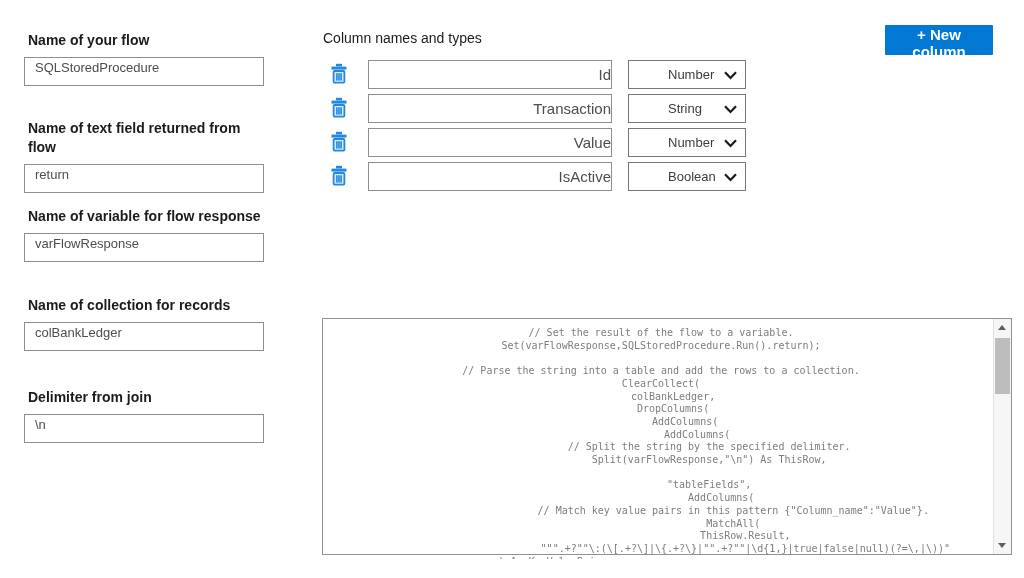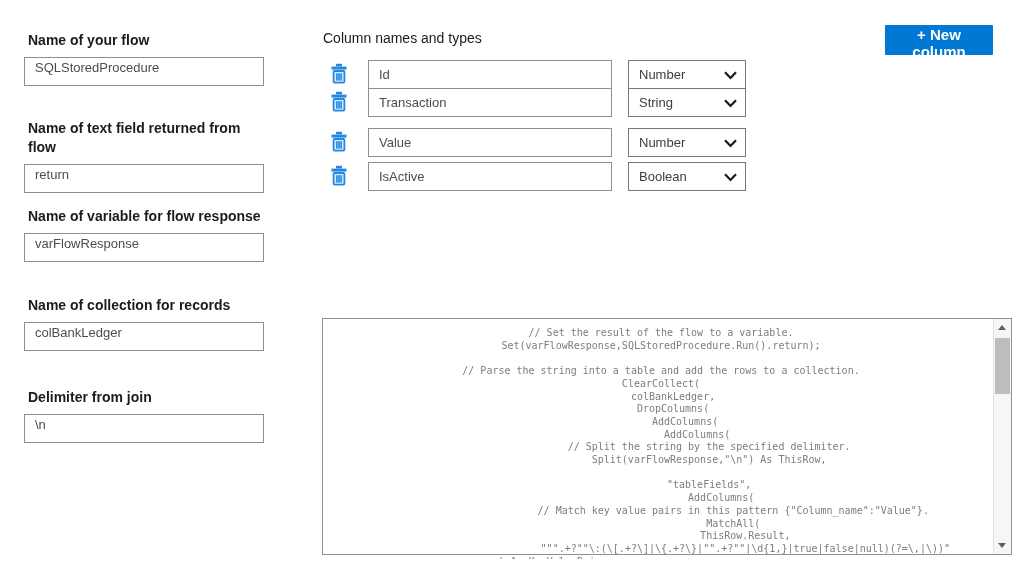--- a/index.html
+++ b/index.html
@@ -25,27 +25,28 @@
     color:#1b1b1b;line-height:19px;
   }
   .col-row{position:absolute;left:329px;width:420px;height:29px;}
   .trash-btn{
     position:absolute;left:0;top:3px;width:20px;height:22px;border:none;
     background:transparent;padding:0;cursor:pointer;
   }
   .col-name-input{
     position:absolute;left:39px;top:0;box-sizing:border-box;width:244px;height:29px;
     border:1px solid #8f8f8f;background:#fff;color:#4d4d4d;
-    font-family:"Liberation Sans",sans-serif;font-size:13px;
-    padding:0 0 0 10px;outline:none;border-radius:0;
+    font-family:"Liberation Sans",sans-serif;font-size:15px;
+    padding:0 0 0 10px;outline:none;border-radius:0;text-align:right;
   }
   .dropdown{
     position:absolute;left:299px;top:0;box-sizing:border-box;width:118px;height:29px;
     border:1px solid #767676;background:#fff;display:flex;align-items:center;
     cursor:pointer;
+    padding-left:29px;
   }
   .dropdown .dd-text{
     font-size:13px;color:#3d3d3d;padding-left:10px;flex:1;
   }
   .dropdown svg{margin-right:7px;}
   
   .new-col-btn{
     position:absolute;left:885px;top:25px;width:108px;height:30px;border:none;
     background:#0078d4;color:#ffffff;font-family:"Liberation Sans",sans-serif;
     font-size:15px;font-weight:600;cursor:pointer;border-radius:1px;
@@ -123,21 +124,21 @@
   </button>
   <input class="col-name-input" type="text" value="Id" style="">
   <div class="dropdown">
     <span class="dd-text">Number</span>
     <svg width="15" height="14" viewBox="0 0 15 14">
       <path d="M2 4.2 L7.5 10 L13 4.2" stroke="#1a1a1a" stroke-width="2.2" fill="none"></path>
     </svg>
   </div>
 </div>
 
-<div class="col-row" style="top:88px">
+<div class="col-row" style="top:94px">
   <button class="trash-btn">
     <svg width="18" height="21" viewBox="0 0 18 21">
       <rect x="6" y="0.8" width="6" height="2.6" fill="#2288e0"></rect>
       <rect x="1.5" y="3.6" width="15" height="3" fill="#2288e0"></rect>
       <rect x="3.6" y="8" width="10.8" height="11.6" rx="1" fill="#d6eafc" stroke="#2288e0" stroke-width="1.8"></rect>
       <rect x="6.1" y="10.2" width="1.6" height="7.4" fill="#2288e0"></rect>
       <rect x="8.2" y="10.2" width="1.6" height="7.4" fill="#2288e0"></rect>
       <rect x="10.3" y="10.2" width="1.6" height="7.4" fill="#2288e0"></rect>
     </svg>
   </button>

